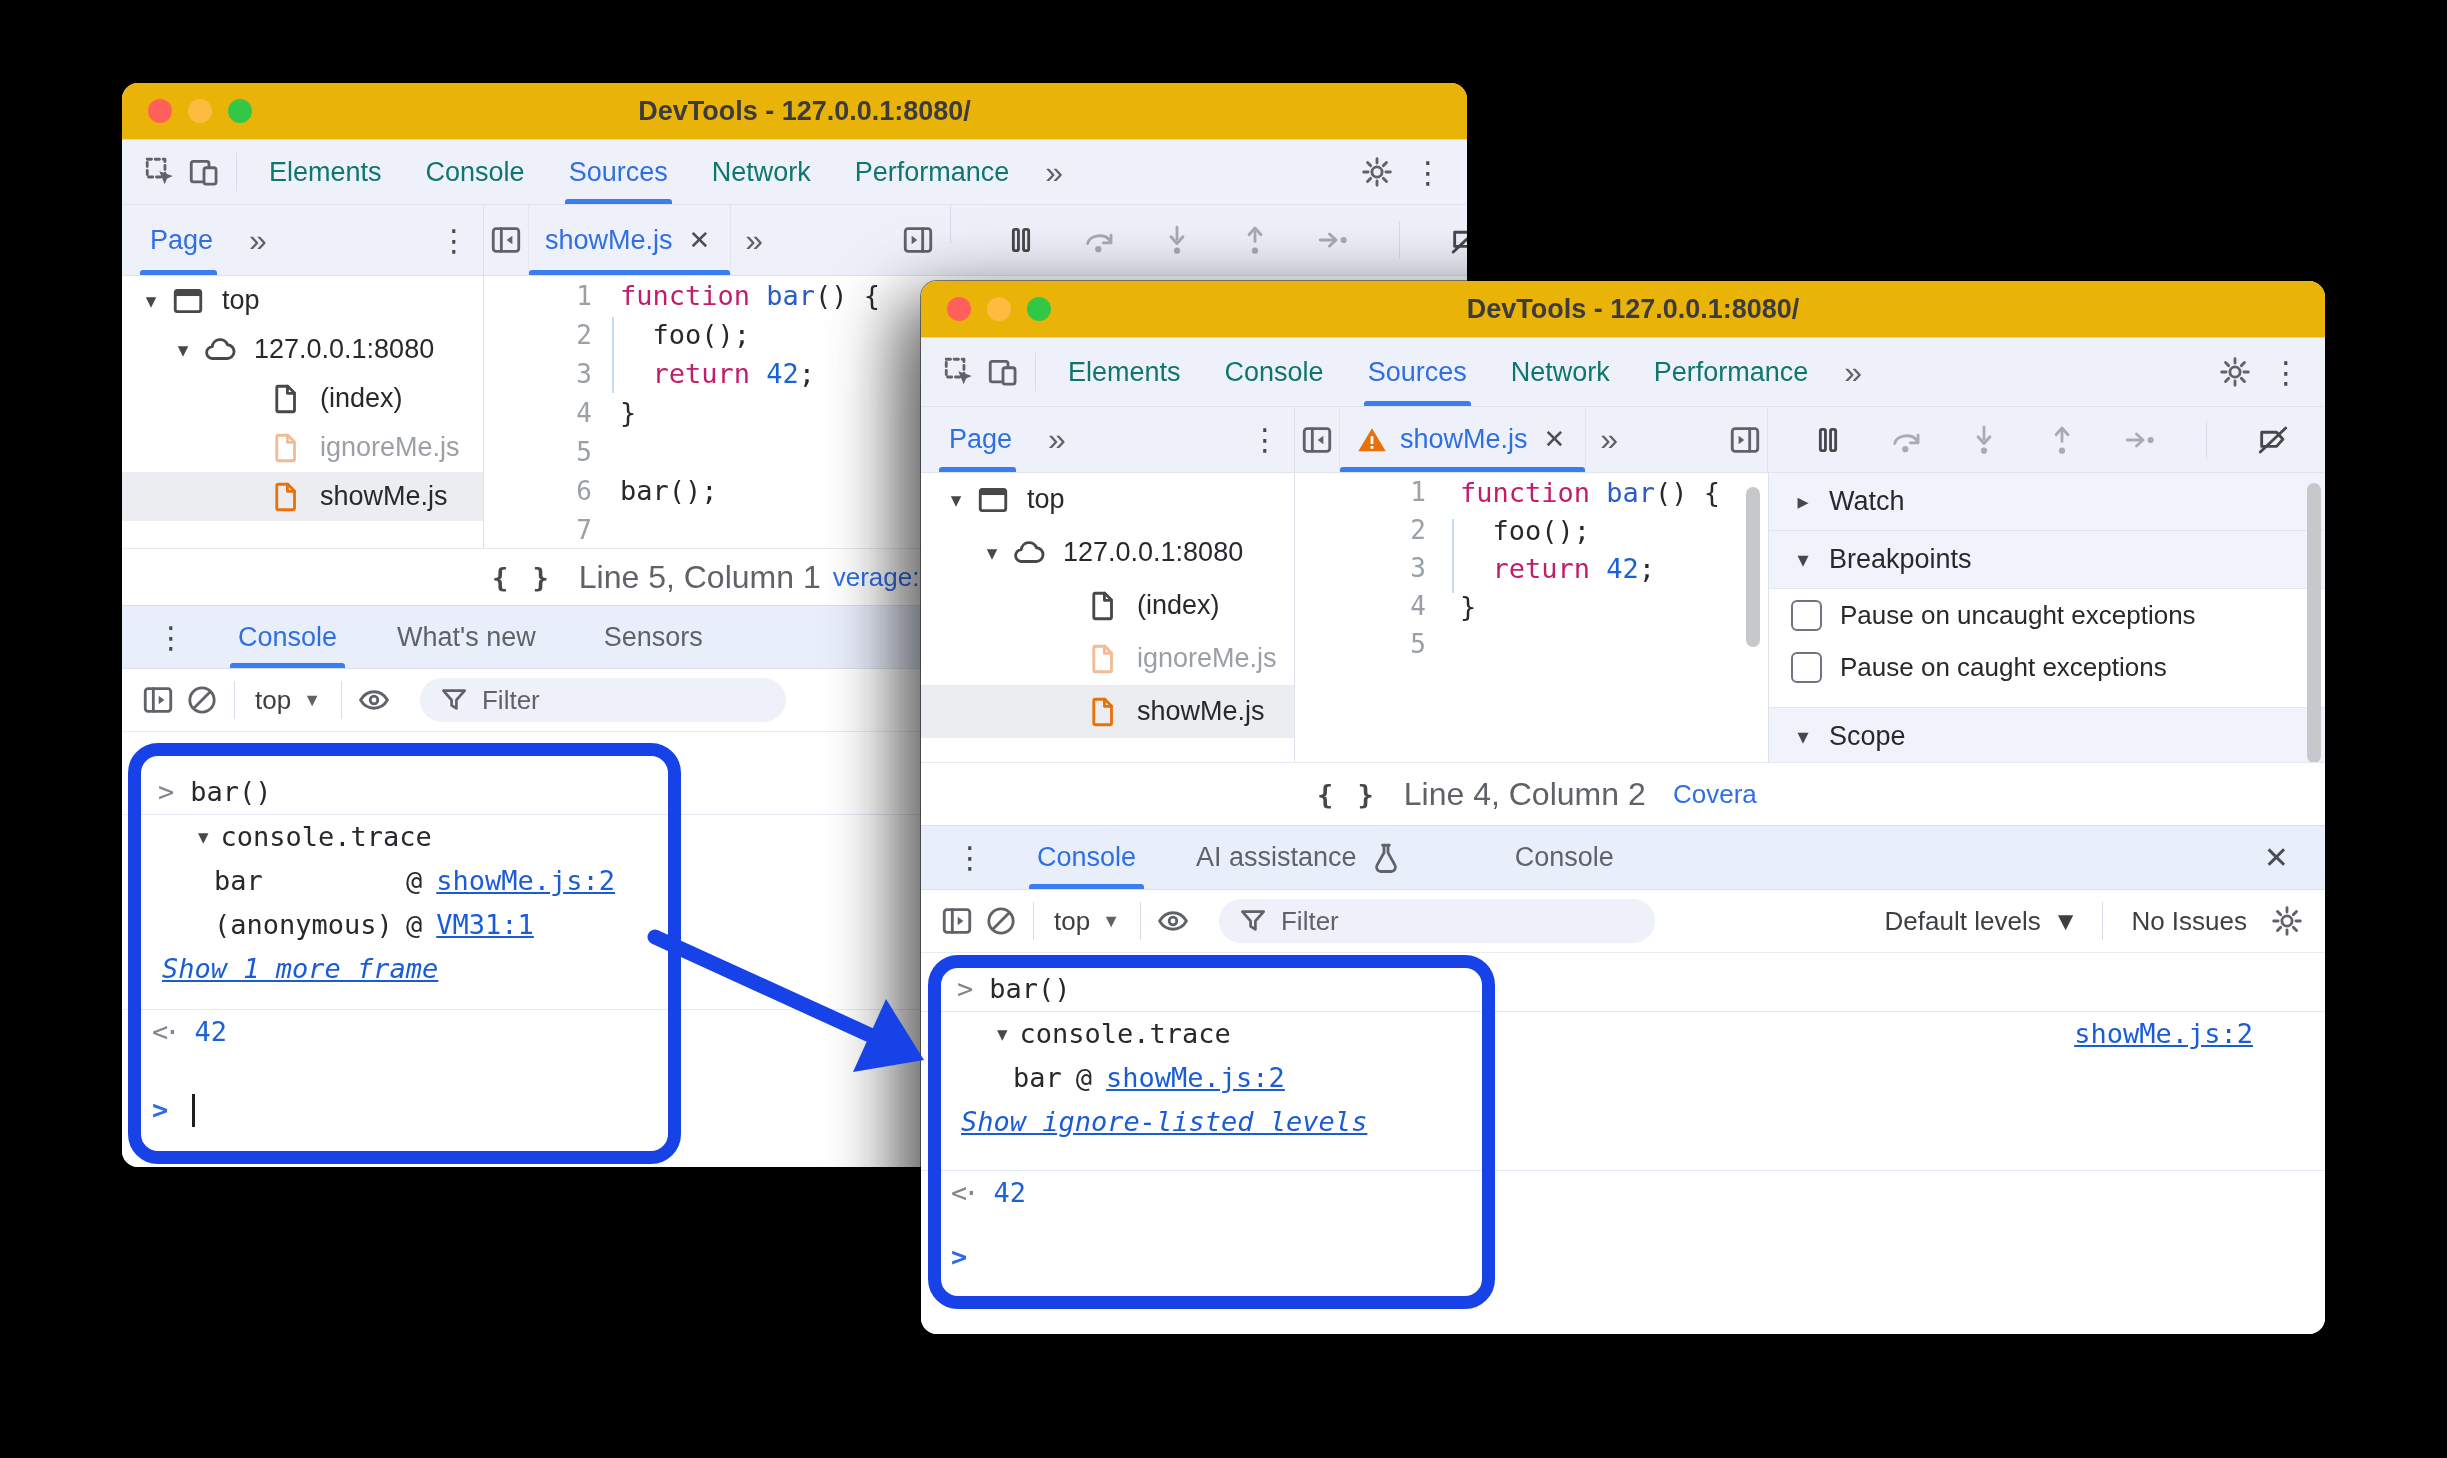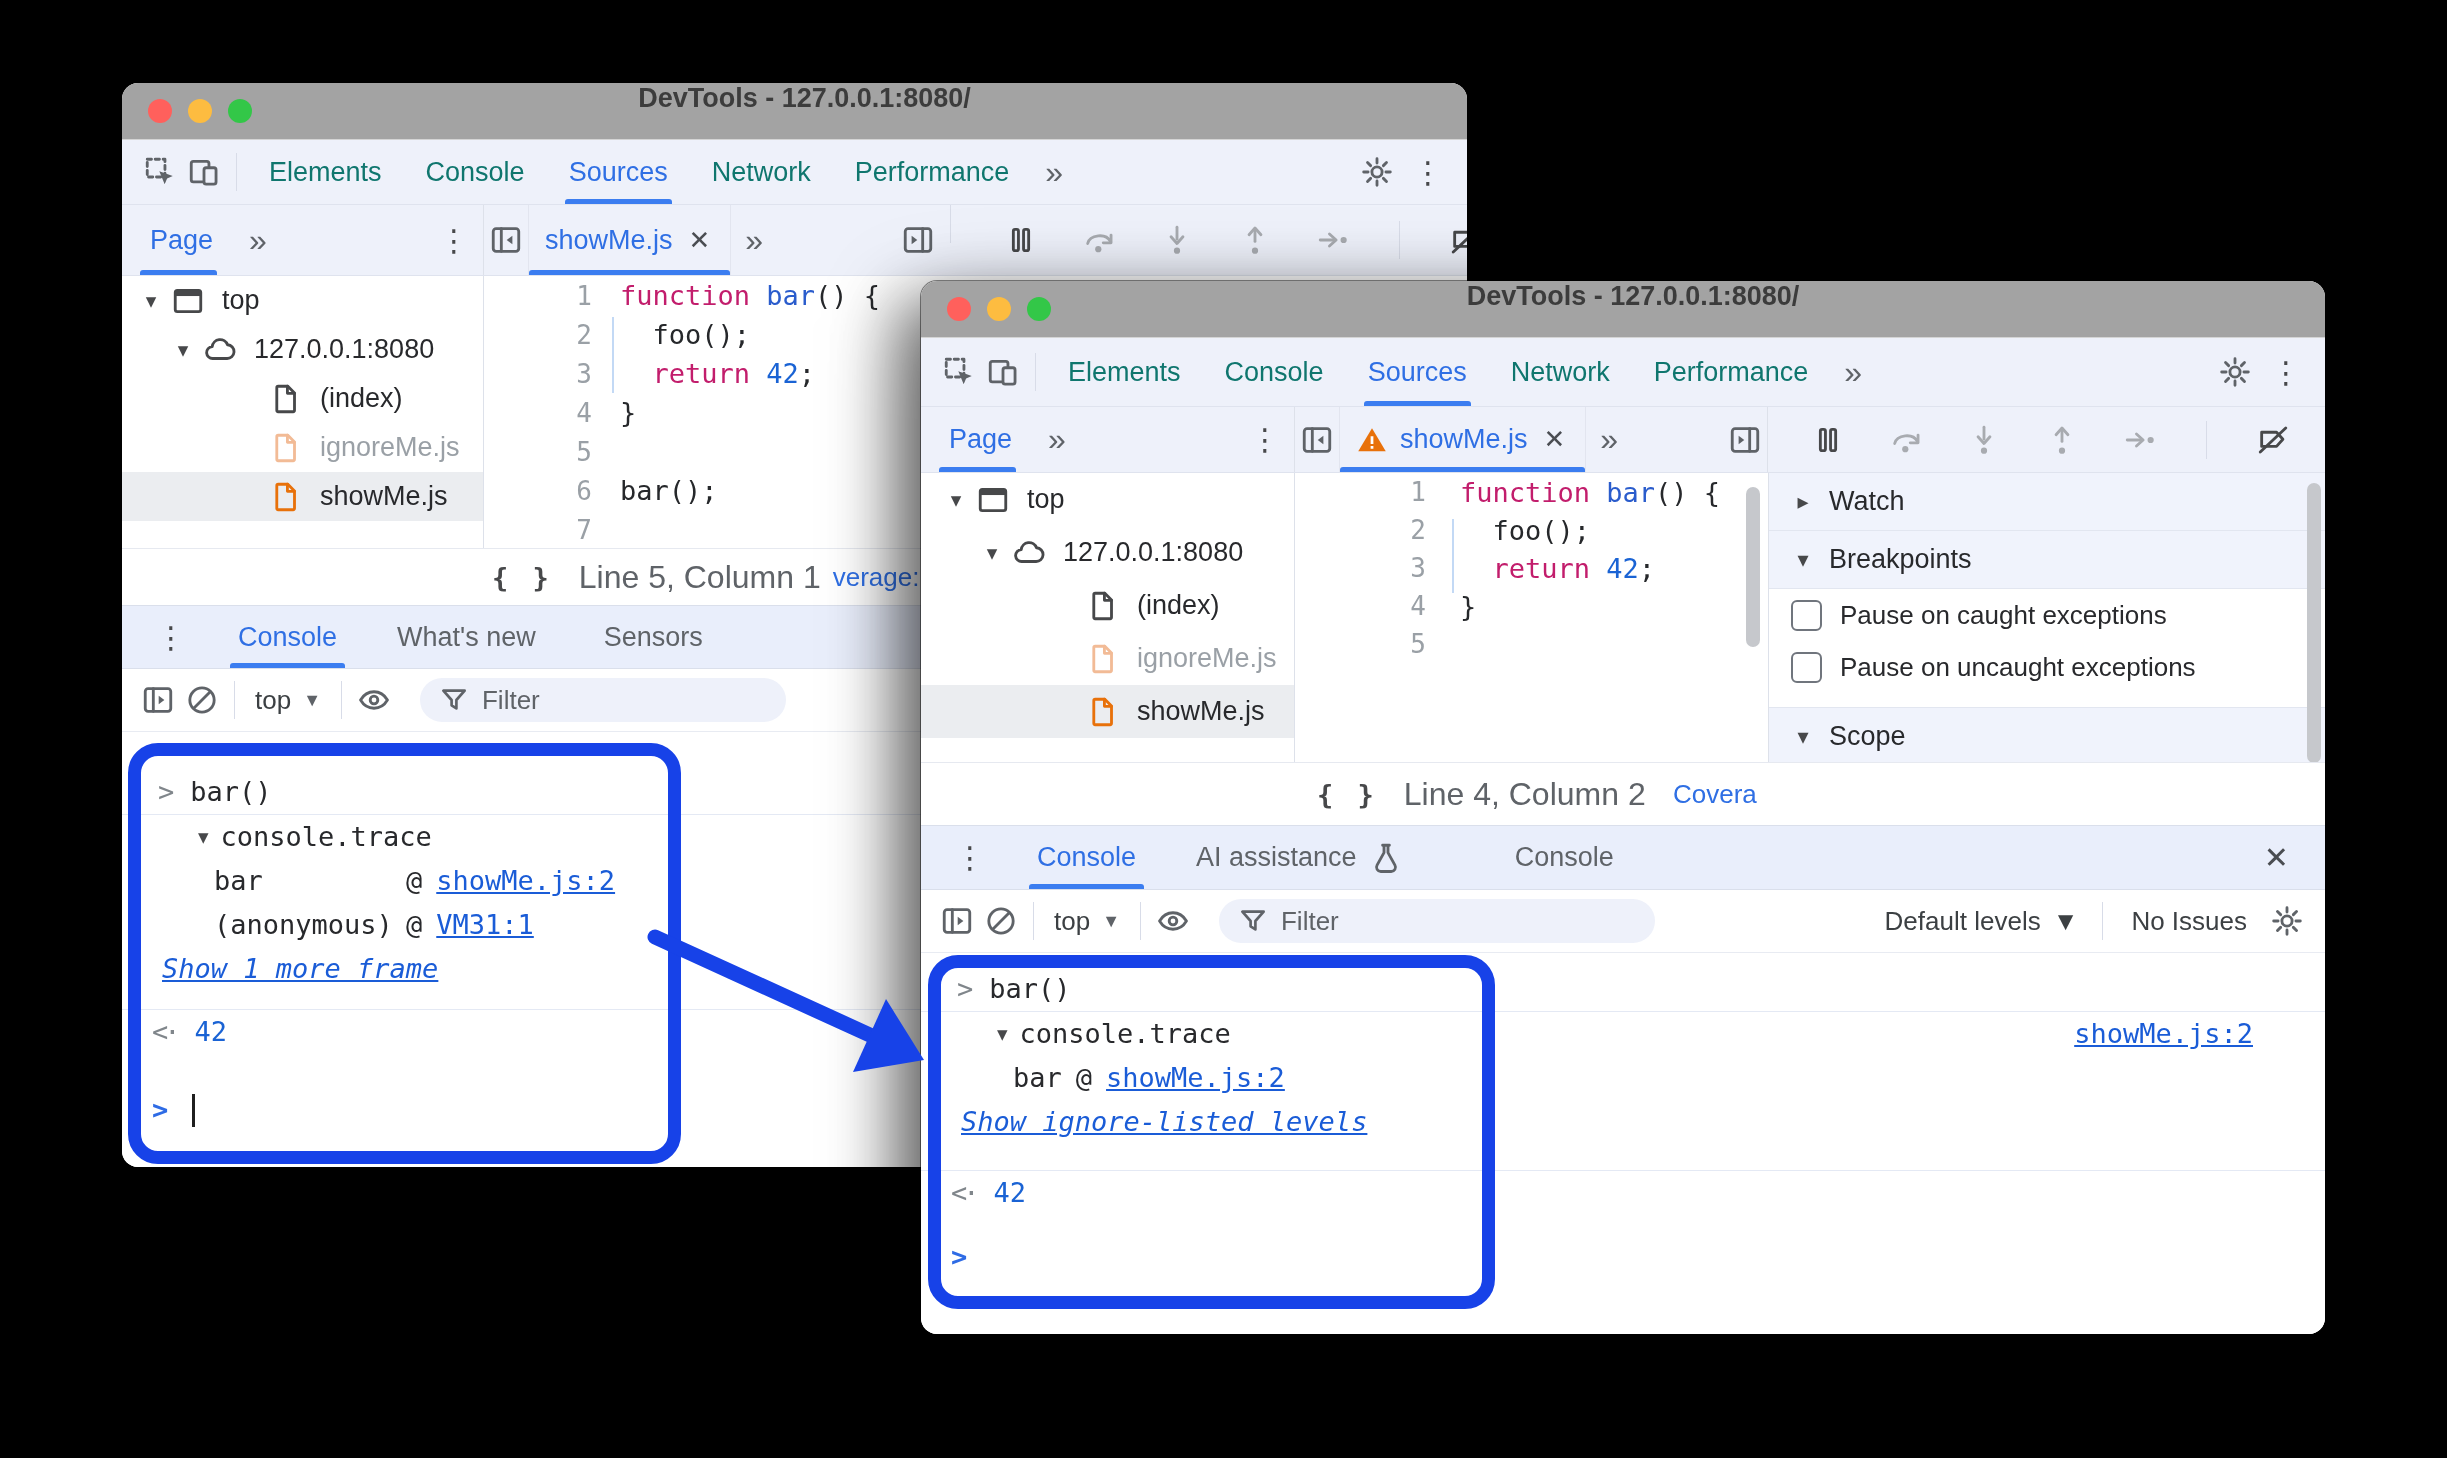--- a/index.html
+++ b/index.html
@@ -2,22 +2,22 @@
 <html><head>
 <meta charset="utf-8">
 <style>
   html,body{margin:0;padding:0;background:#000;width:2447px;height:1458px;overflow:hidden;
     font-family:"Liberation Sans",sans-serif;-webkit-font-smoothing:antialiased;}
   .win{position:absolute;background:#fff;border-radius:16px;overflow:hidden;
     box-shadow:0 0 0 1px rgba(0,0,0,.45),0 34px 90px rgba(0,0,0,.6),-26px 18px 60px rgba(0,0,0,.35);}
   .w1{left:122px;top:83px;width:1345px;height:1084px;z-index:10;}
   .w2{left:921px;top:281px;width:1404px;height:1053px;z-index:20;}
   
-  .titlebar{position:relative;height:56px;background:#a3a3a3;border-bottom:1px solid #d4d4d4;
-    display:flex;padding-left:20px;}
+  .titlebar{position:relative;height:56px;background:#eab308;border-bottom:1px solid #d4d4d4;
+    display:flex;align-items:center;padding-left:20px;}
   .lights{position:absolute;left:26px;top:0;height:100%;display:flex;align-items:center;gap:16px;}
   .light{width:24px;height:24px;border-radius:50%;display:block;}
   .light.red{background:#ff605c;}.light.yellow{background:#fdbc40;}.light.green{background:#33c748;}
   .wtitle{flex:1;text-align:center;font-size:27px;font-weight:700;color:#3c3c3c;}
   
   .toolbar{height:64px;background:#eef1fa;display:flex;align-items:center;border-bottom:1px solid #dfe3ee;}
   .w2 .toolbar{height:68px;}
   .icon{display:inline-flex;align-items:center;justify-content:center;width:44px;height:44px;flex:0 0 auto;}
   .icon svg{width:34px;height:34px;}
   .vdiv{width:1px;height:38px;background:#d8dce8;margin:0 10px;flex:0 0 auto;}
@@ -623,25 +623,25 @@
       <div class="sbhead">
         <span class="tri">▸</span>
         <span class="sblabel">Watch</span>
       </div>
       <div class="sbhead">
         <span class="tri">▾</span>
         <span class="sblabel">Breakpoints</span>
       </div>
       <div class="cbrow">
         <span class="cbox"></span>
-        <span class="cblabel">Pause on caught exceptions</span>
+        <span class="cblabel">Pause on uncaught exceptions</span>
       </div>
       <div class="cbrow">
         <span class="cbox"></span>
-        <span class="cblabel">Pause on uncaught exceptions</span>
+        <span class="cblabel">Pause on caught exceptions</span>
       </div>
       <div style="height:14px;background:#fff"></div>
       <div class="sbhead bt">
         <span class="tri">▾</span>
         <span class="sblabel">Scope</span>
       </div>
 
       <div class="sbthumb" style="right:4px;top:10px;height:280px"></div>
     </div>
   </div>

